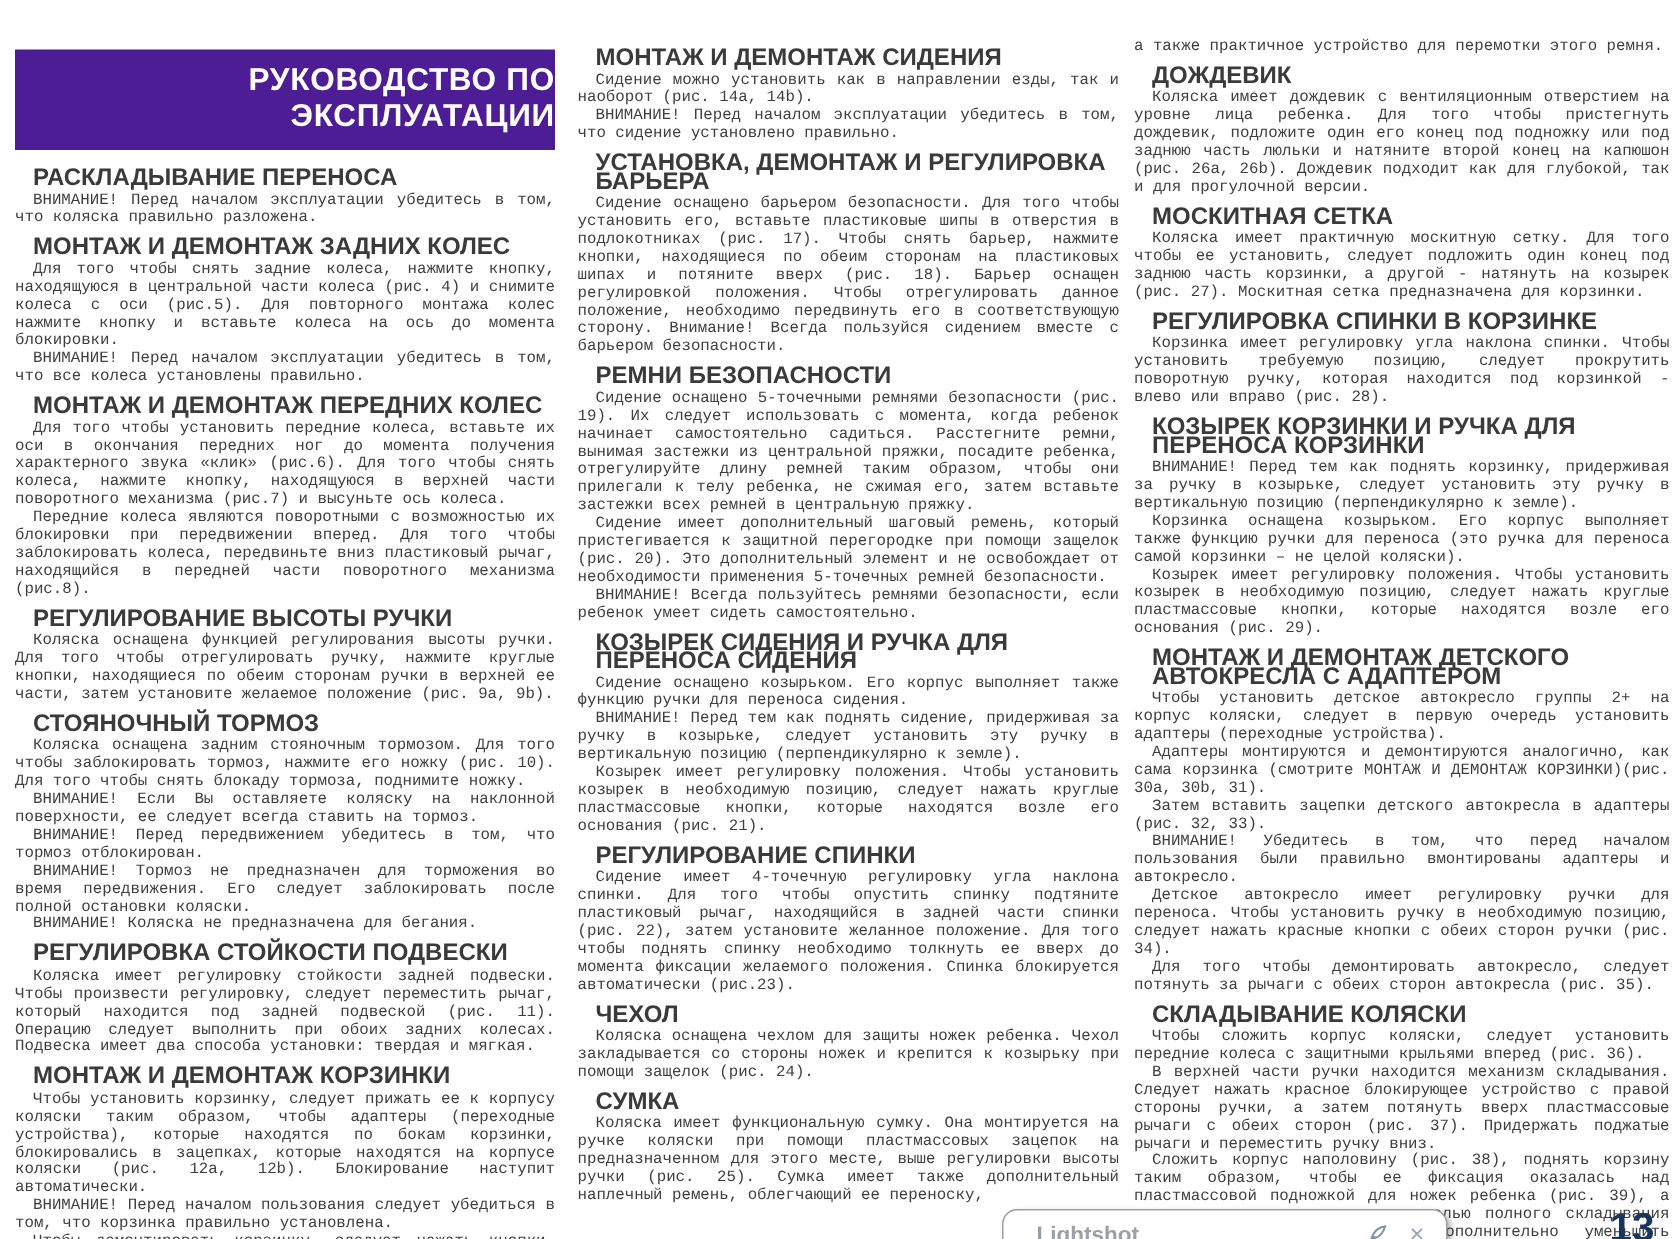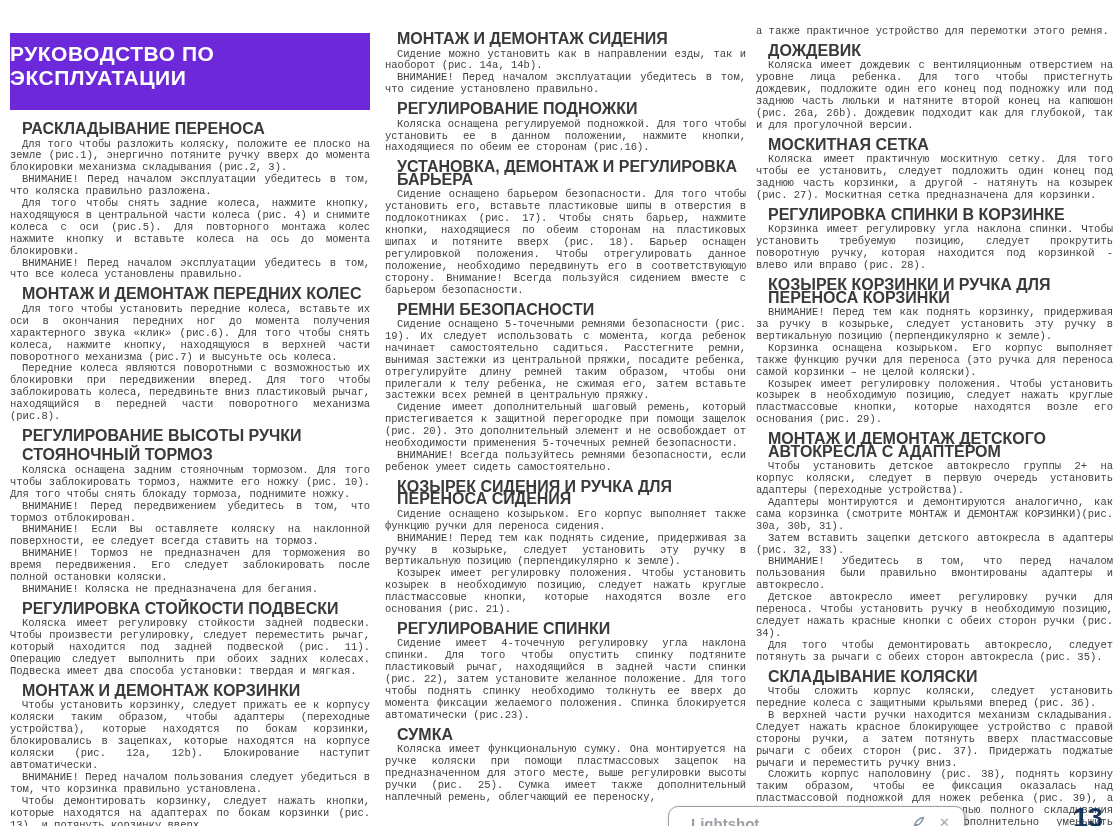--- a/index.html
+++ b/index.html
@@ -7,23 +7,23 @@
     width:1120px;height:826px;position:relative;overflow:hidden;
     background:#ffffff;
     font-family:"Liberation Sans","DejaVu Sans",sans-serif;
     color:#3e3e3e;
   }
   .col{position:absolute;}
   .col-left{left:10px;top:33px;width:360px;}
   .col-mid{left:385px;top:26px;width:361px;}
   .col-right{left:756px;top:26px;width:357px;}
   .banner{
-    background:#6d28d9;color:#ffffff;
+    background:#4c1d95;color:#ffffff;
     font-weight:bold;font-size:21px;letter-spacing:.5px;
-    text-align:left;padding:9px 0 20px 0;
+    text-align:right;padding:9px 0 10px 0;
   }
   .sections{display:block;}
   .col-left .sections{margin-top:13px;}
   section.sec{margin:0;}
   h3{
     font-size:16px;font-weight:bold;color:#3a3a3a;
     margin:7px 0 3px 0;padding-left:12px;line-height:12.5px;
   }
   p{
     font-size:10.5px;line-height:11.9px;margin:0;
@@ -53,40 +53,41 @@
 </head>
 <body>
 
 <div>
 
   <div class="col col-left">
     <div class="banner">РУКОВОДСТВО ПО ЭКСПЛУАТАЦИИ</div>
     <div class="sections">
         <section class="sec">
           <h3>РАСКЛАДЫВАНИЕ ПЕРЕНОСА</h3>
-          <p>Для того чтобы разложить коляску, положите ее плоско на земле (рис.1), энергично потяните ручку вверх до момента блокировки механизма складывания (рис.2, 3).</p>
           <p>ВНИМАНИЕ! Перед началом эксплуатации убедитесь в том, что коляска правильно разложена.</p>
         </section>
         <section class="sec">
+          <h3>МОНТАЖ И ДЕМОНТАЖ ЗАДНИХ КОЛЕС</h3>
           <p>Для того чтобы снять задние колеса, нажмите кнопку, находящуюся в центральной части колеса (рис. 4) и снимите колеса с оси (рис.5). Для повторного монтажа колес нажмите кнопку и вставьте колеса на ось до момента блокировки.</p>
           <p>ВНИМАНИЕ! Перед началом эксплуатации убедитесь в том, что все колеса установлены правильно.</p>
         </section>
         <section class="sec">
           <h3>МОНТАЖ И ДЕМОНТАЖ ПЕРЕДНИХ КОЛЕС</h3>
           <p>Для того чтобы установить передние  колеса, вставьте их оси в окончания передних ног до момента получения характерного звука «клик» (рис.6). Для того чтобы снять колеса, нажмите кнопку, находящуюся в верхней части поворотного механизма (рис.7) и высуньте ось колеса.</p>
           <p>Передние  колеса являются поворотными с возможностью их блокировки при передвижении вперед. Для того чтобы заблокировать колеса, передвиньте вниз пластиковый рычаг, находящийся в передней части поворотного механизма (рис.8).</p>
         </section>
         <section class="sec">
           <h3>РЕГУЛИРОВАНИЕ ВЫСОТЫ РУЧКИ</h3>
+          <p>Коляска оснащена функцией регулирования высоты ручки. Для того чтобы отрегулировать ручку, нажмите круглые кнопки, находящиеся по обеим сторонам ручки в верхней ее части, затем установите желаемое положение (рис. 9a, 9b).</p>
         </section>
         <section class="sec">
           <h3>СТОЯНОЧНЫЙ ТОРМОЗ</h3>
           <p>Коляска оснащена задним стояночным тормозом. Для того чтобы заблокировать тормоз, нажмите его ножку (рис. 10). Для того чтобы снять блокаду тормоза, поднимите ножку.</p>
+          <p>ВНИМАНИЕ! Если Вы оставляете коляску на наклонной поверхности, ее следует всегда ставить на тормоз.</p>
           <p>ВНИМАНИЕ! Перед передвижением убедитесь в том, что тормоз отблокирован.</p>
-          <p>ВНИМАНИЕ! Если Вы оставляете коляску на наклонной поверхности, ее следует всегда ставить на тормоз.</p>
           <p>ВНИМАНИЕ! Тормоз не предназначен для торможения во время передвижения. Его следует заблокировать после полной остановки коляски.</p>
           <p>ВНИМАНИЕ! Коляска не предназначена для бегания.</p>
         </section>
         <section class="sec">
           <h3>РЕГУЛИРОВКА СТОЙКОСТИ ПОДВЕСКИ</h3>
           <p>Коляска имеет регулировку стойкости задней подвески. Чтобы произвести регулировку, следует переместить рычаг, который находится под задней подвеской (рис. 11). Операцию следует выполнить при обоих задних колесах. Подвеска имеет два способа установки: твердая и мягкая.</p>
         </section>
         <section class="sec">
           <h3>МОНТАЖ И ДЕМОНТАЖ КОРЗИНКИ</h3>
           <p>Чтобы установить корзинку, следует прижать ее к корпусу коляски таким образом, чтобы адаптеры (переходные устройства), которые находятся по бокам корзинки, блокировались в зацепках, которые находятся на корпусе коляски (рис. 12a, 12b). Блокирование наступит автоматически.</p>
@@ -97,42 +98,42 @@
   </div>
 
   <div class="col col-mid">
     <div class="sections">
         <section class="sec">
           <h3>МОНТАЖ И ДЕМОНТАЖ СИДЕНИЯ</h3>
           <p>Сидение можно установить как в направлении езды, так и наоборот (рис. 14a, 14b).</p>
           <p>ВНИМАНИЕ! Перед началом эксплуатации убедитесь в том, что сидение установлено правильно.</p>
         </section>
         <section class="sec">
-          <h3>РЕГУЛИРОВАНИЕ ПОДНОЖКИ</h3>
-          <p>Коляска оснащена регулируемой подножкой. Для того чтобы установить ее в данном положении, нажмите кнопки, находящиеся по обеим ее сторонам (рис.16).</p>
-        </section>
-        <section class="sec">
           <h3>УСТАНОВКА, ДЕМОНТАЖ И РЕГУЛИРОВКА БАРЬЕРА</h3>
           <p>Сидение оснащено барьером безопасности. Для того чтобы установить его, вставьте пластиковые шипы в отверстия в подлокотниках (рис. 17). Чтобы снять барьер, нажмите кнопки, находящиеся по обеим сторонам на пластиковых шипах и потяните вверх (рис. 18). Барьер оснащен регулировкой положения. Чтобы отрегулировать данное положение, необходимо передвинуть его в соответствующую сторону. Внимание! Всегда пользуйся сидением вместе с барьером безопасности.</p>
         </section>
         <section class="sec">
           <h3>РЕМНИ БЕЗОПАСНОСТИ</h3>
           <p>Сидение оснащено 5-точечными ремнями безопасности (рис. 19). Их следует использовать с момента, когда ребенок начинает самостоятельно садиться. Расстегните ремни, вынимая застежки из центральной пряжки, посадите ребенка, отрегулируйте длину ремней таким образом, чтобы они прилегали к телу ребенка, не сжимая его, затем вставьте застежки всех ремней в центральную пряжку.</p>
           <p>Сидение имеет дополнительный шаговый ремень, который пристегивается к защитной перегородке при помощи защелок (рис. 20). Это дополнительный элемент и не освобождает от необходимости применения 5-точечных ремней безопасности.</p>
           <p>ВНИМАНИЕ! Всегда пользуйтесь ремнями безопасности, если ребенок умеет сидеть самостоятельно.</p>
         </section>
         <section class="sec">
           <h3>КОЗЫРЕК СИДЕНИЯ И РУЧКА ДЛЯ ПЕРЕНОСА СИДЕНИЯ</h3>
           <p>Сидение оснащено козырьком. Его корпус выполняет также функцию ручки для переноса сидения.</p>
           <p>ВНИМАНИЕ! Перед тем как поднять сидение, придерживая за ручку в козырьке, следует установить эту ручку в вертикальную позицию (перпендикулярно к земле).</p>
           <p>Козырек имеет регулировку положения. Чтобы установить козырек в необходимую позицию, следует нажать круглые пластмассовые кнопки, которые находятся возле его основания (рис. 21).</p>
         </section>
         <section class="sec">
           <h3>РЕГУЛИРОВАНИЕ СПИНКИ</h3>
           <p>Сидение имеет 4-точечную регулировку угла наклона спинки. Для того чтобы опустить спинку подтяните пластиковый рычаг, находящийся в задней части спинки (рис. 22), затем установите желанное положение. Для того чтобы поднять спинку необходимо толкнуть ее вверх до момента фиксации желаемого положения. Спинка блокируется автоматически (рис.23).</p>
+        </section>
+        <section class="sec">
+          <h3>ЧЕХОЛ</h3>
+          <p>Коляска оснащена чехлом для защиты ножек ребенка. Чехол закладывается со стороны ножек и крепится к козырьку при помощи защелок (рис. 24).</p>
         </section>
         <section class="sec">
           <h3>СУМКА</h3>
           <p>Коляска имеет функциональную сумку. Она монтируется на ручке коляски при помощи пластмассовых зацепок на предназначенном для этого месте, выше регулировки высоты ручки (рис. 25). Сумка имеет также дополнительный наплечный ремень, облегчающий ее переноску,</p>
         </section>
       </div>
   </div>
 
   <div class="col col-right">
     <div class="sections">

